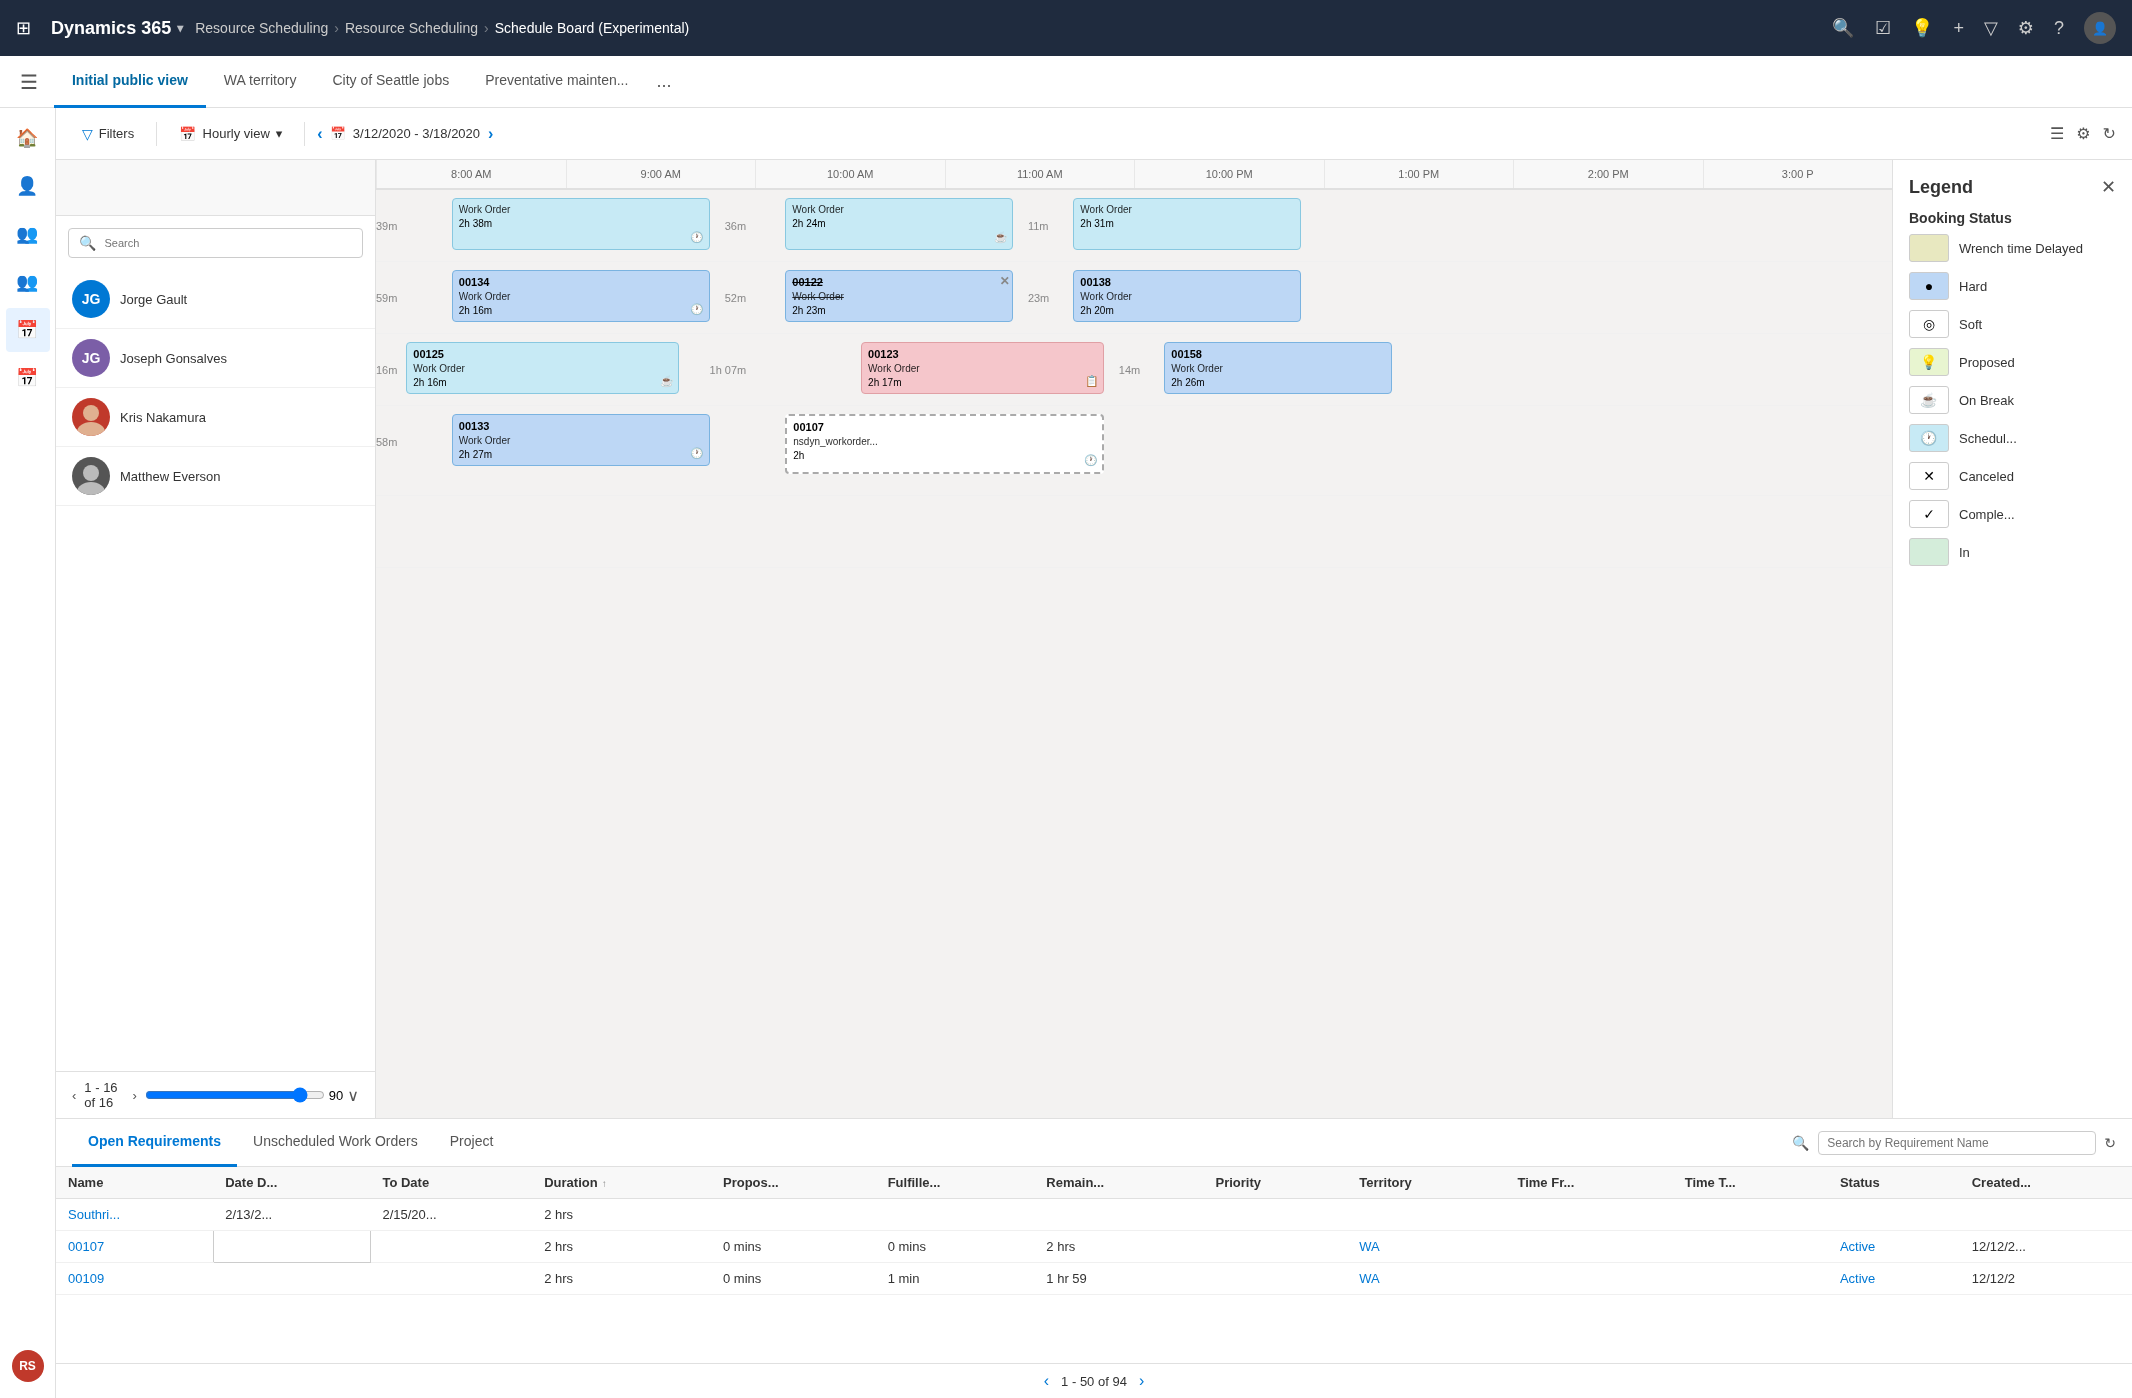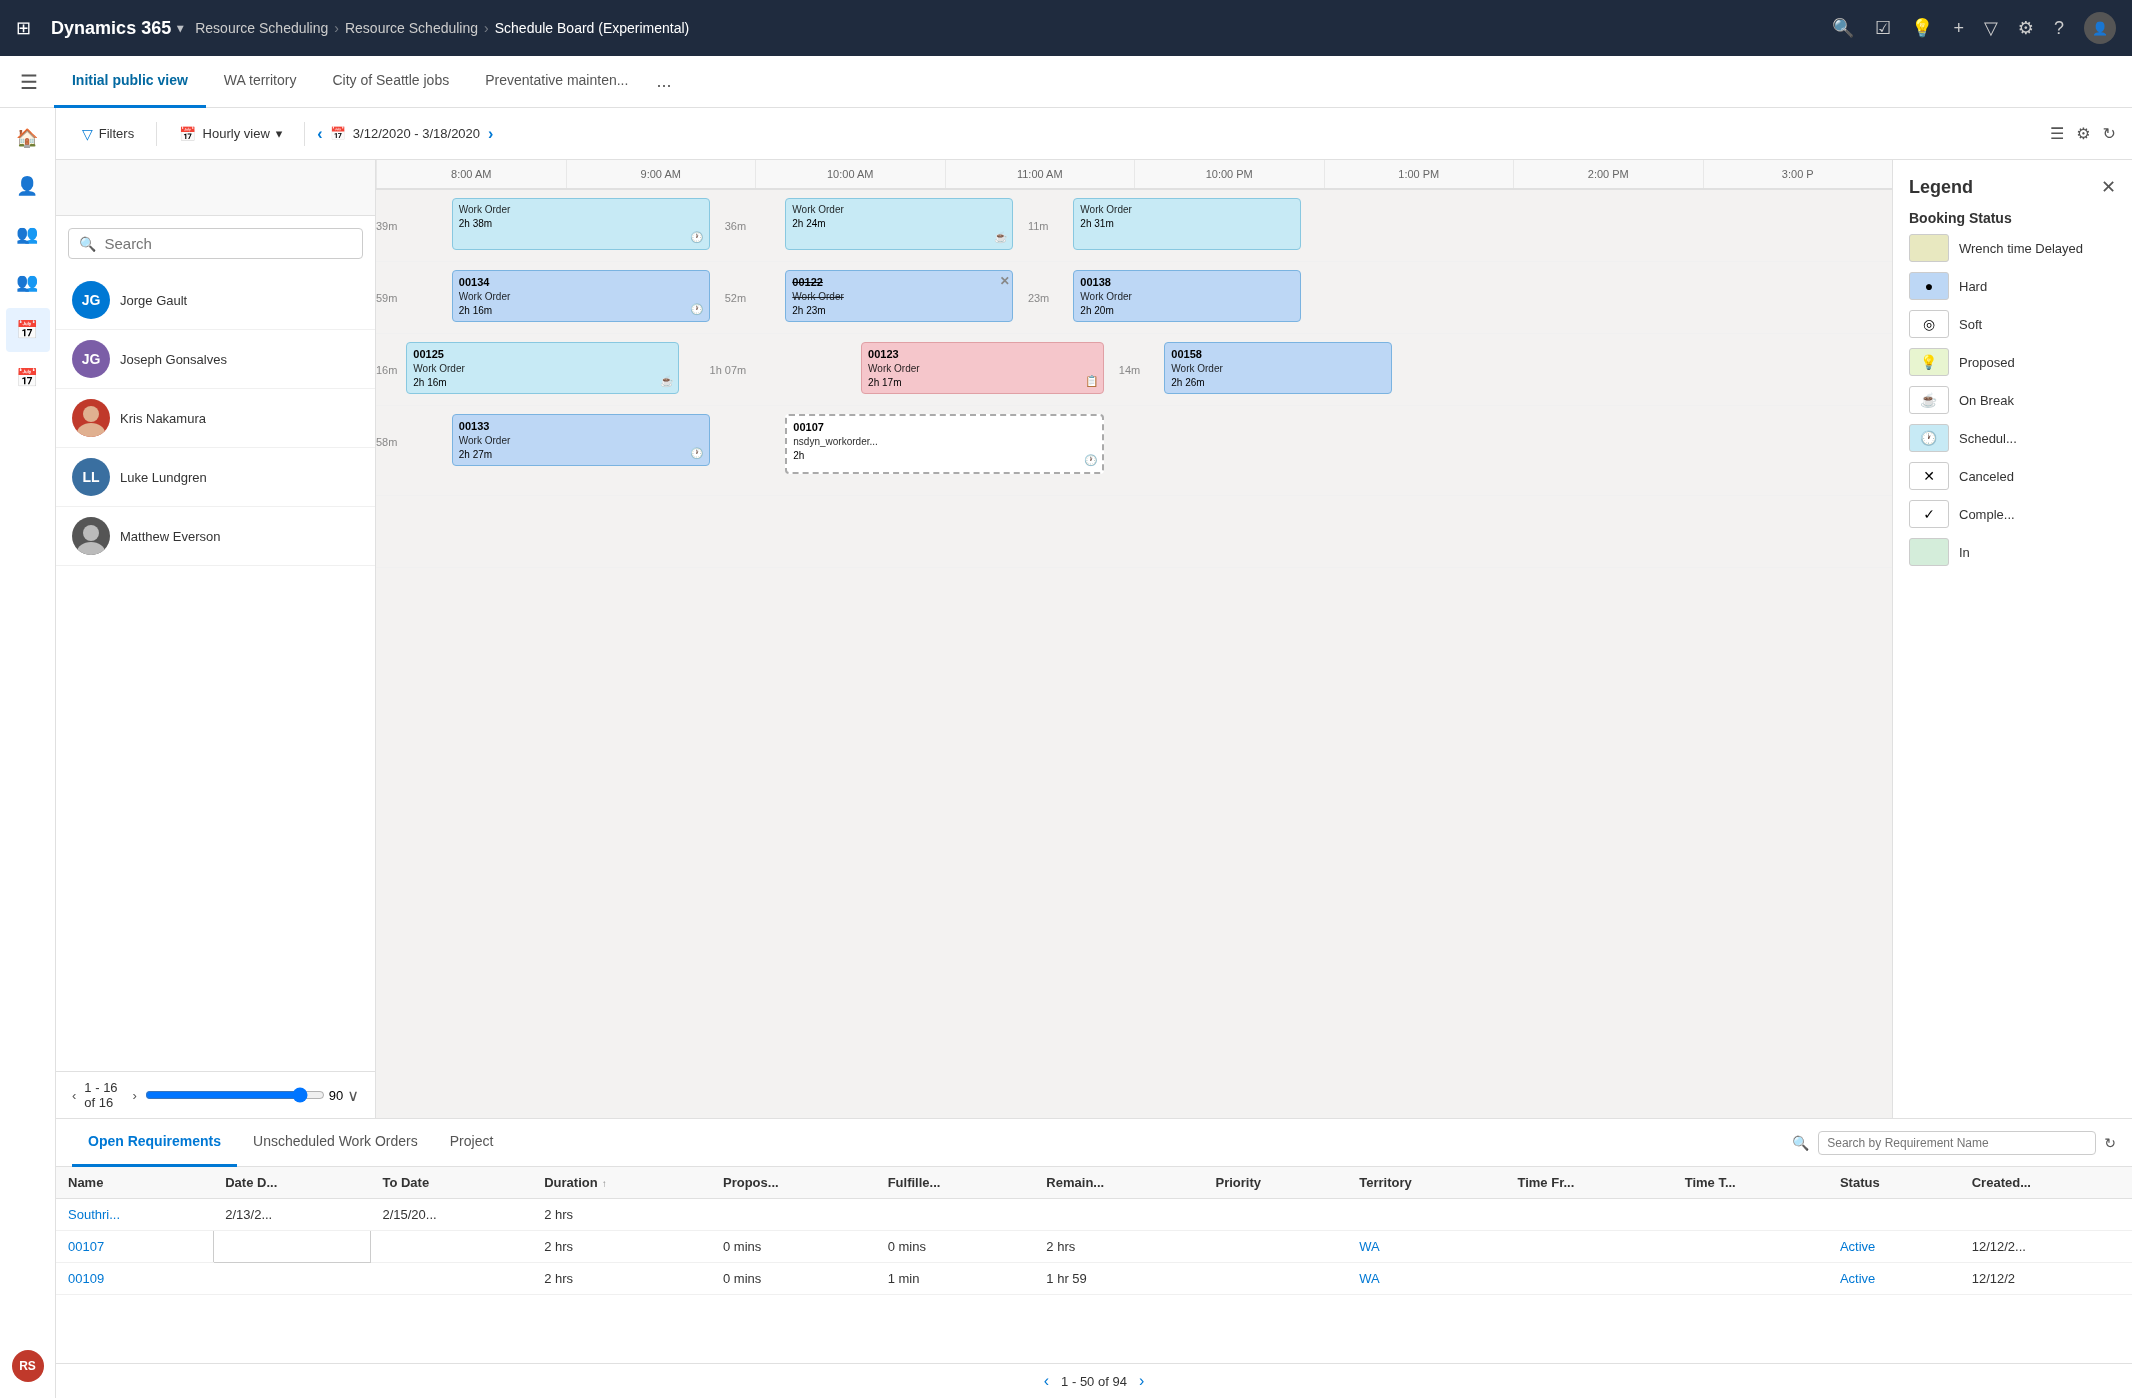--- a/index.html
+++ b/index.html
@@ -71,21 +71,21 @@
 
     
     .schedule-area { display: flex; flex: 1; overflow: hidden; min-height: 0; }
 
     
     .resources-panel { width: 320px; background: #fff; border-right: 1px solid #e0e0e0; display: flex; flex-direction: column; }
     .search-box {
       margin: 12px; display: flex; align-items: center;
       border: 1px solid #ccc; border-radius: 4px; padding: 6px 10px; gap: 8px;
     }
-    .search-box input { border: none; outline: none; flex: 1; font-size: 15px; color: #be185d; background: transparent; }
+    .search-box input { border: none; outline: none; flex: 1; font-size: 11px; color: #be185d; background: transparent; }
     .search-icon { color: #888; font-size: 14px; }
 
     .resource-list { flex: 1; overflow-y: auto; }
     .resource-item {
       display: flex; align-items: center; gap: 10px;
       padding: 10px 16px; border-bottom: 1px solid #f0f0f0; cursor: pointer;
     }
     .resource-avatar { width: 38px; height: 38px; border-radius: 50%; overflow: hidden; flex-shrink: 0; background: #ccc; display: flex; align-items: center; justify-content: center; font-size: 14px; color: #fff; font-weight: 600; }
     .resource-name { font-size: 13px; color: #333; font-weight: 500; }
 
@@ -301,24 +301,20 @@
               <div class="resource-item">
                 <div class="resource-avatar" style="background:#c0392b; position:relative; overflow:hidden;">
                   <svg viewBox="0 0 38 38" width="38" height="38">
                       <circle cx="19" cy="15" r="8" fill="#e0b090"></circle>
                       <ellipse cx="19" cy="34" rx="14" ry="10" fill="#e0b090"></ellipse>
                     </svg>
                 </div>
                 <span class="resource-name">Kris Nakamura</span>
               </div>
 
-              <div class="resource-item">
-                <div class="resource-avatar av-blue" style="background:#3a6fa0;">LL</div>
-                <span class="resource-name">Luke Lundgren</span>
-              </div>
 
               <div class="resource-item">
                 <div class="resource-avatar av-gray" style="background:#555; font-size:22px; padding-top:2px;">
                   <svg viewBox="0 0 38 38" width="38" height="38">
                       <circle cx="19" cy="15" r="8" fill="#bbb"></circle>
                       <ellipse cx="19" cy="34" rx="14" ry="10" fill="#bbb"></ellipse>
                     </svg>
                 </div>
                 <span class="resource-name">Matthew Everson</span>
               </div>

